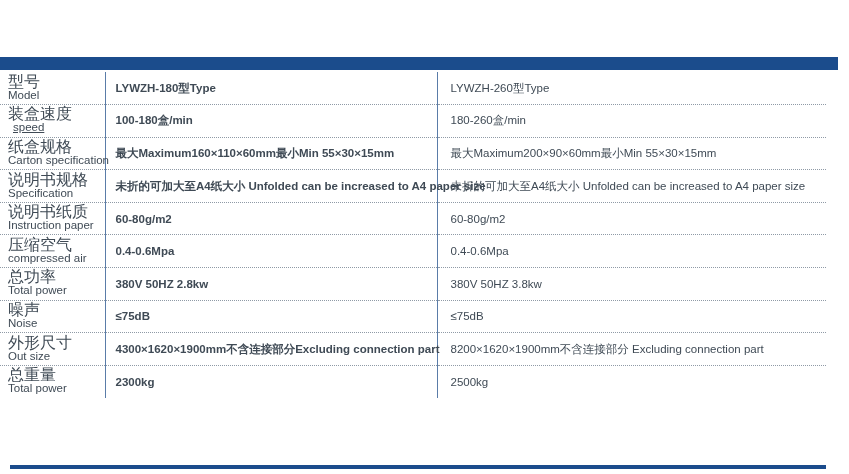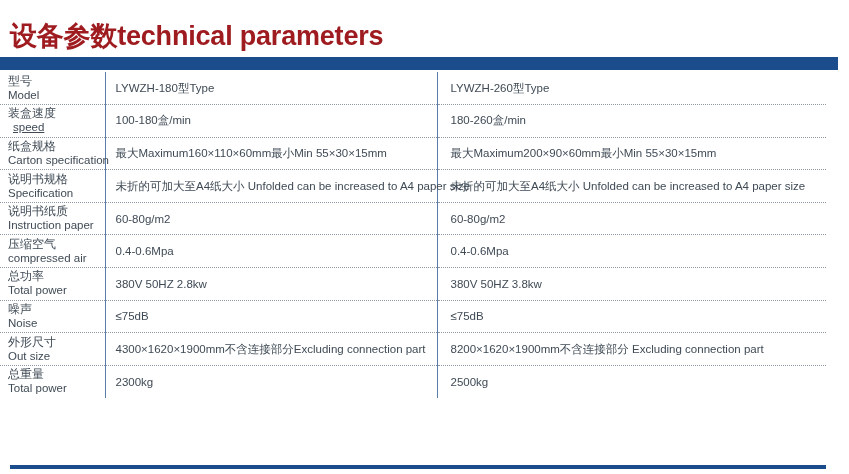--- a/index.html
+++ b/index.html
@@ -81,55 +81,55 @@
   col.c-v2    { width: 389px; }
 
   
   td.label {
     padding-left: 8px;
     padding-right: 4px;
     border-right: 1px solid #5a7ca8;
   }
   .lbl-zh {
     display: block;
-    font-size: 12px;
+    font-size: 16px;
     line-height: 13px;
     color: #3f4a55;
     white-space: nowrap;
   }
   .lbl-en {
     display: block;
     font-size: 11.5px;
     line-height: 14px;
     color: #3f4a55;
     white-space: nowrap;
   }
   .lbl-en.indent { padding-left: 5px; text-decoration: underline; }
 
   
   td.val1 {
     padding-left: 10px;
     font-size: 11.5px;
     color: #3f4a55;
     white-space: nowrap;
     border-right: 1px solid #5a7ca8;
+    font-weight: bold;
   }
   td.val2 {
     padding-left: 13px;
     font-size: 11.5px;
     color: #3f4a55;
     white-space: nowrap;
   }
 </style>
 </head>
 <body>
 
 <div class="page">
 
-  <div class="title">设备参数technical parameters</div>
 
   <div class="bar-top"></div>
 
   <table class="spec-table">
     <colgroup>
       <col class="c-label">
       <col class="c-v1">
       <col class="c-v2">
     </colgroup>
     <tbody id="table-body">

